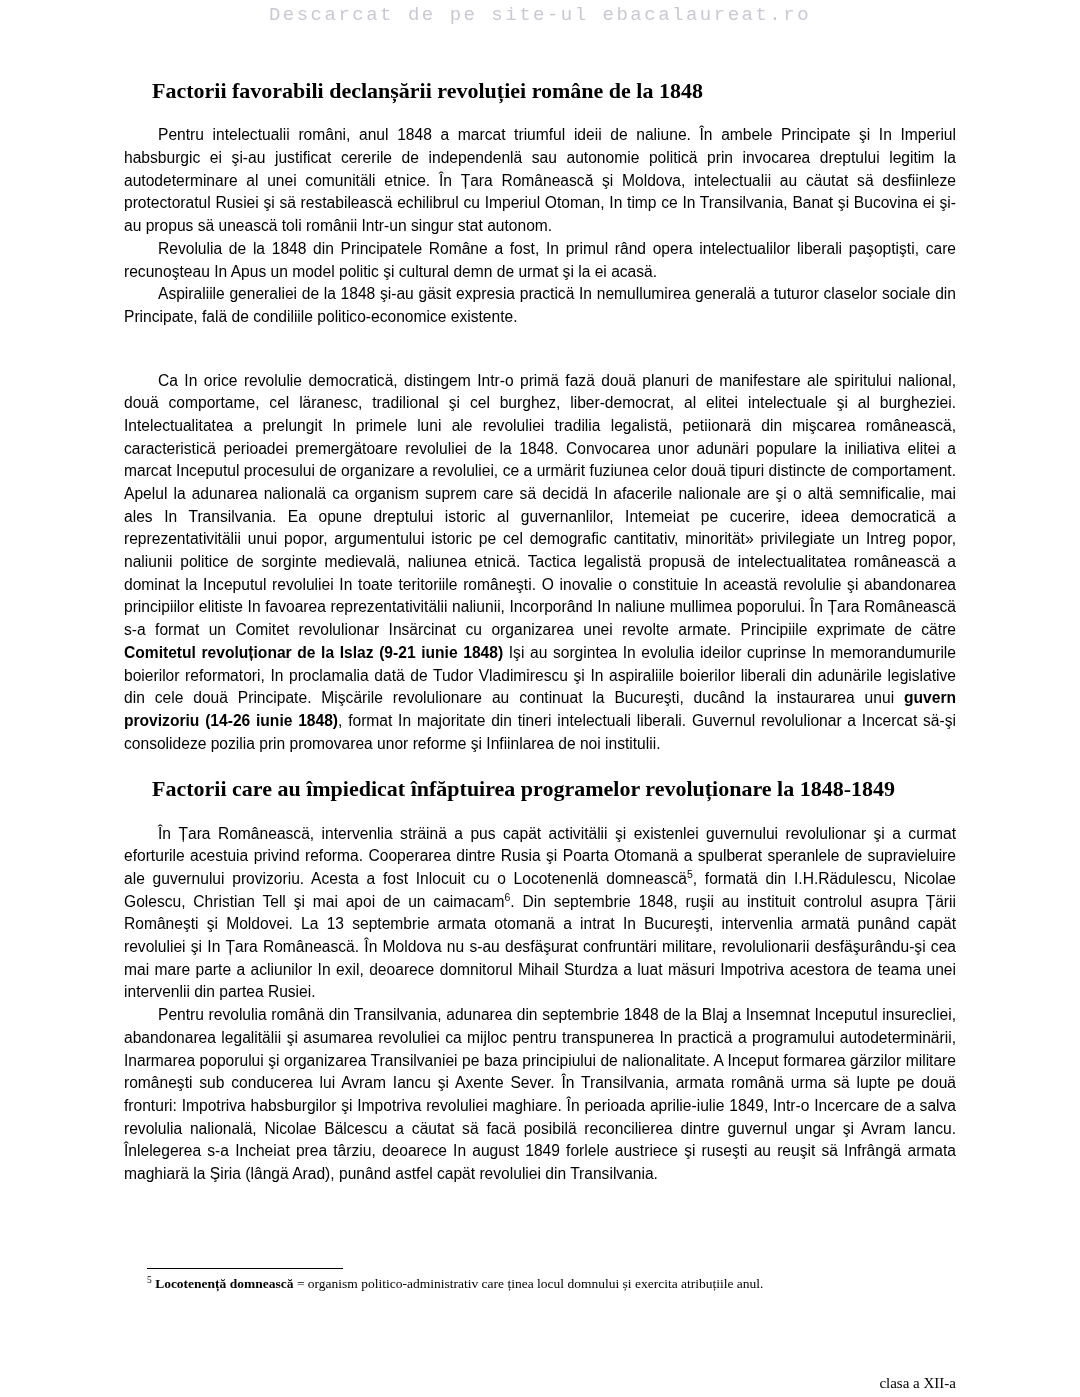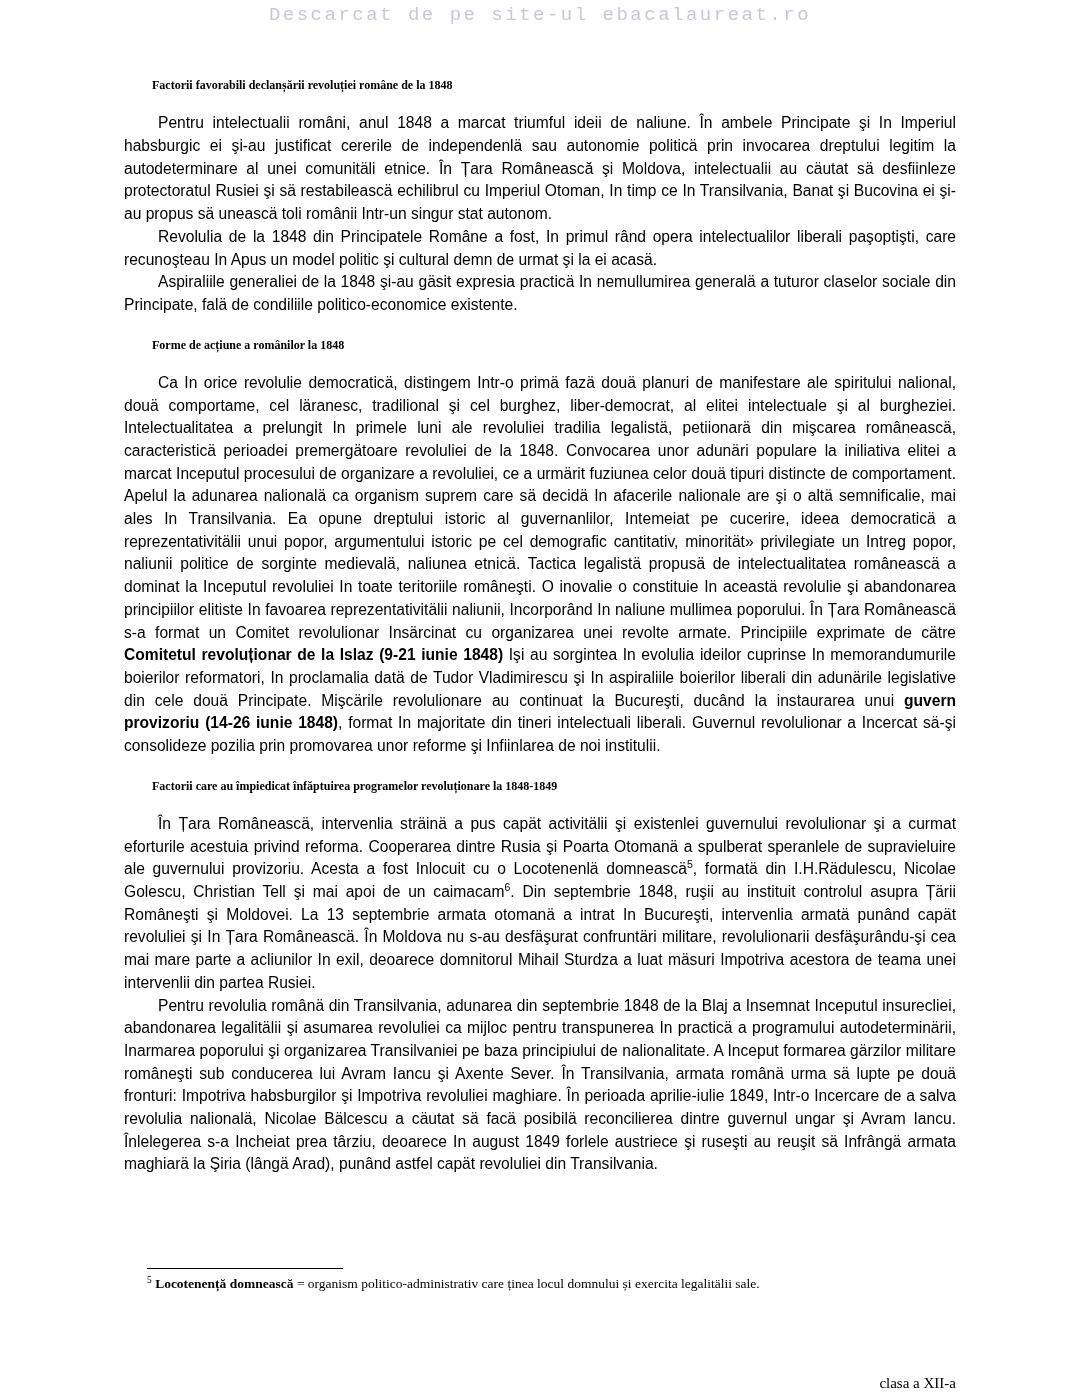--- a/index.html
+++ b/index.html
@@ -35,21 +35,21 @@
   }
   .content {
     position: absolute;
     top: 78px;
     left: 124px;
     width: 832px;
   }
   h2.section-head {
     font-family: "Liberation Serif", serif;
     font-weight: bold;
-    font-size: 12px;
+    font-size: 22px;
     margin: 0 0 0 0;
     padding: 0;
     text-indent: 28px;
     line-height: 1.2;
   }
   p.para {
     font-size: 15.6px;
     line-height: 1.455;
     margin: 0;
     padding: 0;
@@ -116,36 +116,35 @@
   <div class="content">
 
     <h2 class="section-head">Factorii favorabili declanșării revoluției române de la 1848</h2>
     <div class="gap-after-head"></div>
 
     <p class="para">Pentru intelectualii români, anul 1848 a marcat triumful ideii de naliune. În ambele Principate şi In Imperiul habsburgic ei şi-au justificat cererile de independenlä sau autonomie politicä prin invocarea dreptului legitim la autodeterminare al unei comunitäli etnice. În Țara Românească şi Moldova, intelectualii au cäutat sä desfiinleze protectoratul Rusiei şi sä restabileascä echilibrul cu Imperiul Otoman, In timp ce In Transilvania, Banat şi Bucovina ei şi-au propus sä uneascä toli românii Intr-un singur stat autonom.</p>
     <p class="para">Revolulia de la 1848 din Principatele Române a fost, In primul rând opera intelectualilor liberali paşoptişti, care recunoşteau In Apus un model politic şi cultural demn de urmat şi la ei acasä.</p>
     <p class="para">Aspiraliile generaliei de la 1848 şi-au gäsit expresia practicä In nemullumirea generalä a tuturor claselor sociale din Principate, falä de condiliile politico-economice existente.</p>
 
     <div class="gap-before-head"></div>
-    <h2 class="section-head">Forme de acțiune a românilor la 1848</h2>
     <div class="gap-after-head"></div>
 
     <p class="para"><span>Ca In orice revolulie democraticä, distingem Intr-o primä fazä douä planuri de manifestare ale spiritului nalional, douä comportame, cel läranesc, tradilional şi cel burghez, liber-democrat, al elitei intelectuale şi al burgheziei. Intelectualitatea a prelungit In primele luni ale revoluliei tradilia legalistä, petiionarä din mişcarea româneascä, caracteristicä perioadei premergätoare revoluliei de la 1848. Convocarea unor adunäri populare la iniliativa elitei a marcat Inceputul procesului de organizare a revoluliei, ce a urmärit fuziunea celor douä tipuri distincte de comportament. Apelul la adunarea nalionalä ca organism suprem care sä decidä In afacerile nalionale are şi o altä semnificalie, mai ales In Transilvania. Ea opune dreptului istoric al guvernanlilor, Intemeiat pe cucerire, ideea democraticä a reprezentativitälii unui popor, argumentului istoric pe cel demografic cantitativ, minorität» privilegiate un Intreg popor, naliunii politice de sorginte medievalä, naliunea etnicä. Tactica legalistä propusä de intelectualitatea româneascä a dominat la Inceputul revoluliei In toate teritoriile româneşti. O inovalie o constituie In aceastä revolulie şi abandonarea principiilor elitiste In favoarea reprezentativitälii naliunii, Incorporând In naliune mullimea poporului. În Țara Româneascä s-a format un Comitet revolulionar Insärcinat cu organizarea unei revolte armate. Principiile exprimate de cätre </span><span class="bold">Comitetul revoluționar de la Islaz (9-21 iunie 1848)</span><span> Işi au sorgintea In evolulia ideilor cuprinse In memorandumurile boierilor reformatori, In proclamalia datä de Tudor Vladimirescu şi In aspiraliile boierilor liberali din adunärile legislative din cele douä Principate. Mişcärile revolulionare au continuat la Bucureşti, ducând la instaurarea unui </span><span class="bold">guvern provizoriu (14-26 iunie 1848)</span><span>, format In majoritate din tineri intelectuali liberali. Guvernul revolulionar a Incercat sä-şi consolideze pozilia prin promovarea unor reforme şi Infiinlarea de noi institulii.</span></p>
 
     <div class="gap-before-head"></div>
     <h2 class="section-head">Factorii care au împiedicat înfăptuirea programelor revoluționare la 1848-1849</h2>
     <div class="gap-after-head"></div>
 
     <p class="para"><span>În Țara Româneascä, intervenlia sträinä  a pus capät activitälii şi existenlei guvernului revolulionar şi a curmat eforturile acestuia privind reforma. Cooperarea dintre Rusia şi Poarta Otomanä a spulberat speranlele de supravieluire ale guvernului provizoriu. Acesta a fost Inlocuit cu o Locotenenlä domneascä</span><sup>5</sup><span>, formatä din I.H.Rädulescu, Nicolae Golescu, Christian Tell şi mai apoi de un caimacam</span><sup>6</sup><span>. Din septembrie 1848, ruşii au instituit controlul asupra Țärii Româneşti şi Moldovei. La 13 septembrie armata otomanä a intrat In Bucureşti, intervenlia armatä punând capät revoluliei şi In Țara Româneascä. În Moldova nu s-au desfäşurat confruntäri militare, revolulionarii desfäşurându-şi cea mai mare parte a acliunilor In exil, deoarece domnitorul Mihail Sturdza a luat mäsuri Impotriva acestora de teama unei intervenlii din partea Rusiei.</span></p>
 
 
     <p class="para">Pentru revolulia românä din Transilvania, adunarea din septembrie 1848 de la Blaj a Insemnat Inceputul insurecliei, abandonarea legalitälii şi asumarea revoluliei ca mijloc pentru transpunerea In practicä a programului autodeterminärii, Inarmarea poporului şi organizarea Transilvaniei pe baza principiului de nalionalitate. A Inceput formarea gärzilor militare româneşti sub conducerea lui Avram Iancu şi Axente Sever. În Transilvania, armata românä urma sä lupte pe douä fronturi: Impotriva habsburgilor şi Impotriva revoluliei maghiare. În perioada aprilie-iulie 1849, Intr-o Incercare de a salva revolulia nalionalä, Nicolae Bälcescu a cäutat sä facä posibilä reconcilierea dintre guvernul ungar şi Avram Iancu. Înlelegerea s-a Incheiat prea târziu, deoarece In august 1849 forlele austriece şi ruseşti au reuşit sä Infrângä armata maghiarä la Şiria (lângä Arad), punând astfel capät revoluliei din Transilvania.</p>
 
   </div>
 
   <div class="footnotes">
     <div class="fn-rule"></div>
-    <div class="fn-line"><sup>5</sup> <span class="bold">Locotenență  domnească</span><span> = organism politico-administrativ care ținea locul domnului și exercita legalitälii sale.</span></div>
+    <div class="fn-line"><sup>5</sup> <span class="bold">Locotenență  domnească</span><span> = organism politico-administrativ care ținea locul domnului și exercita atribuțiile anul.</span></div>
   </div>
 
   <div class="footer-right">clasa a XII-a</div>
 
 </div>
 
 </body></html>

